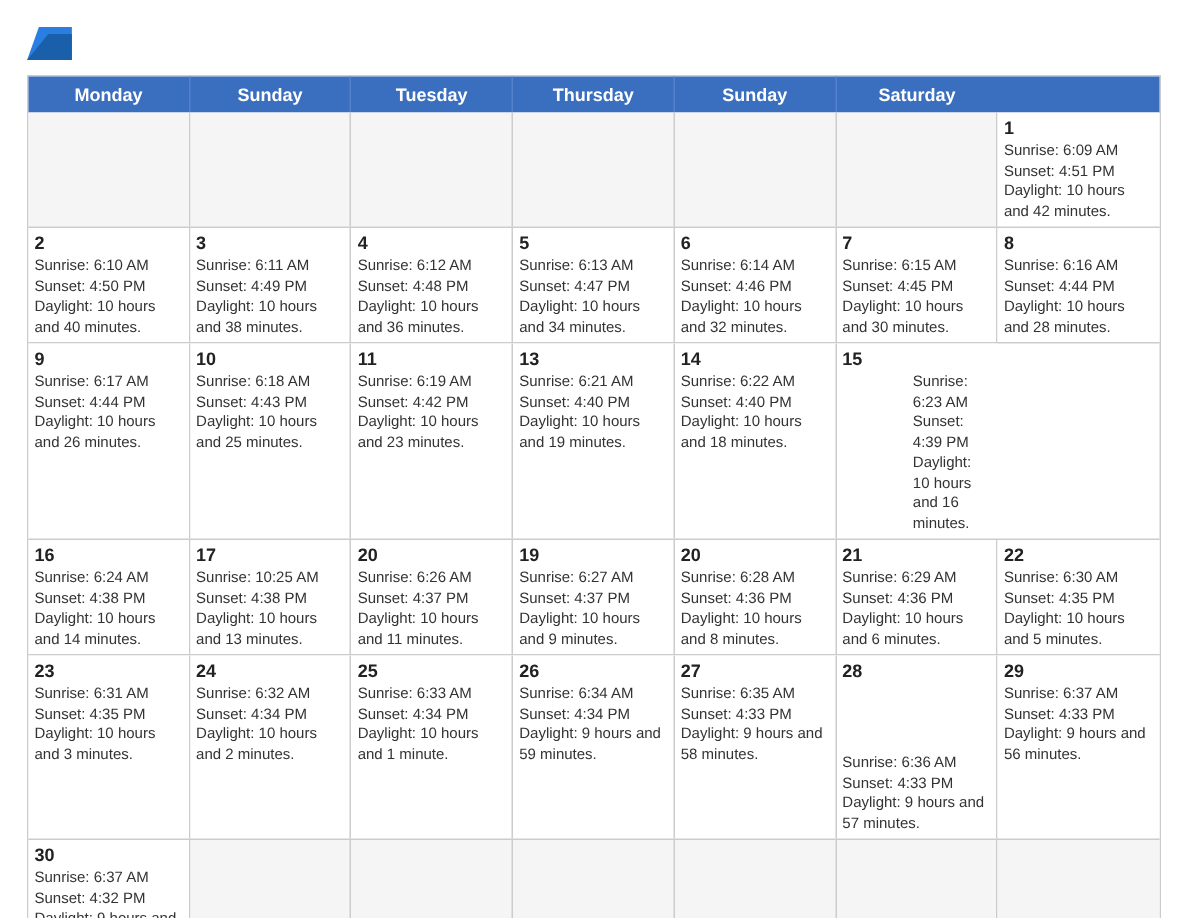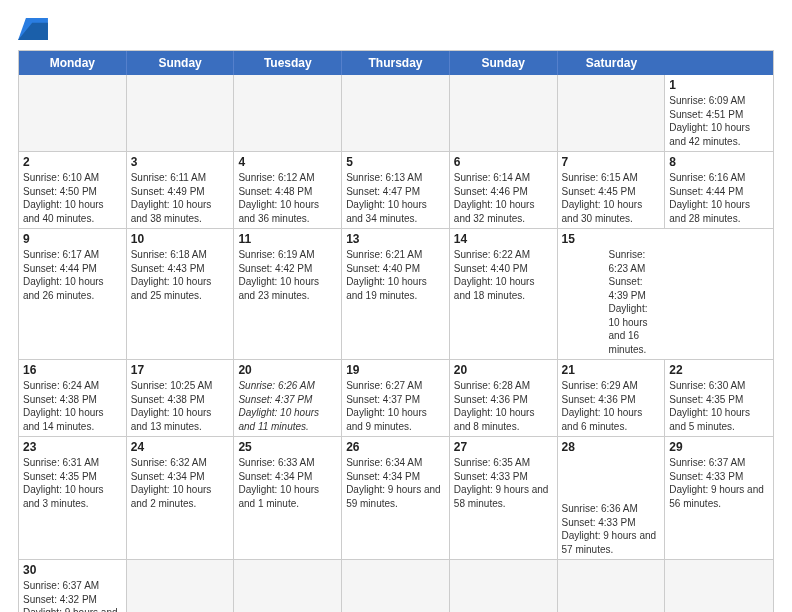--- a/index.html
+++ b/index.html
@@ -251,21 +251,21 @@
 Daylight: 10 hours and 14 minutes.</div>
           </div>
           <div class="cal-cell">
             <span class="day-num">17</span>
             <div class="cell-info" style="white-space: pre-line;">Sunrise: 10:25 AM
 Sunset: 4:38 PM
 Daylight: 10 hours and 13 minutes.</div>
           </div>
           <div class="cal-cell">
             <span class="day-num">20</span>
-            <div class="cell-info" style="white-space: pre-line; font-style: italic;">Sunrise: 6:26 AM
+            <div class="cell-info" style="white-space: pre-line;">Sunrise: 6:26 AM
 Sunset: 4:37 PM
 Daylight: 10 hours and 11 minutes.</div>
           </div>
           <div class="cal-cell">
             <span class="day-num">19</span>
             <div class="cell-info" style="white-space: pre-line;">Sunrise: 6:27 AM
 Sunset: 4:37 PM
 Daylight: 10 hours and 9 minutes.</div>
           </div>
           <div class="cal-cell">

